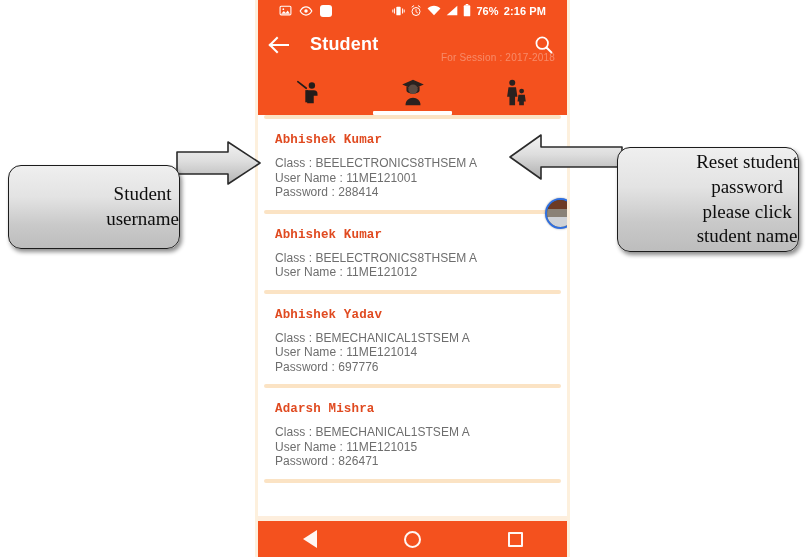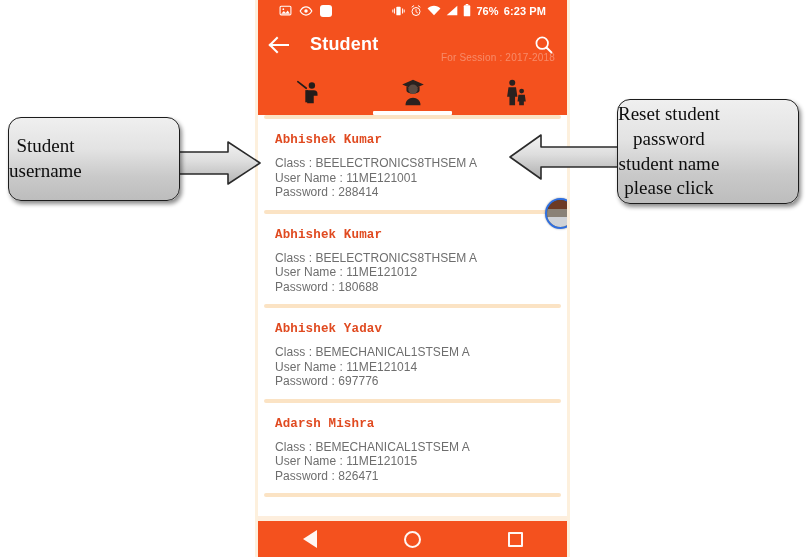--- a/index.html
+++ b/index.html
@@ -102,23 +102,23 @@
   .nav-btn { width: 42px; height: 30px; display: flex; align-items: center; justify-content: center; cursor: pointer; }
   .nav-tri { width: 0; height: 0; border-top: 9px solid transparent; border-bottom: 9px solid transparent; border-right: 14px solid rgba(255,255,255,.95); }
   .nav-cir { width: 17px; height: 17px; border: 2px solid rgba(255,255,255,.95); border-radius: 50%; }
   .nav-sq  { width: 15px; height: 15px; border: 2px solid rgba(255,255,255,.95); border-radius: 1px; }
 
   
   .callout {
     position: absolute; border: 1.6px solid #1c1c1c; border-radius: 13px;
     background: linear-gradient(to bottom, #efefef 0%, #e3e3e3 38%, #c9c9c9 72%, #bdbdbd 100%);
     box-shadow: 2px 3px 4px rgba(0,0,0,.45);
-    display: flex; align-items: center; justify-content: flex-start;
+    display: flex; align-items: center; justify-content: flex-end;
     font-family: "Liberation Serif", serif; color: #0d0d0d;
-    text-align: center; z-index: 10;
+    text-align: center; z-index: 10; margin-top: 48px;
   }
   .callout span { display: block; line-height: 1.30; }
   #callout-left  { left: 8px;  top: 117px; width: 172px; height: 84px; font-size: 19px; }
   #callout-right { left: 617px; top: 99px; width: 182px; height: 105px; font-size: 19px; }
 
   .arrow-svg { position: absolute; z-index: 9; }
   #arrow-left-to-phone { left: 176px; top: 139px; }
   #arrow-right-to-phone { left: 508px; top: 130px; }
 </style>
 </head>
@@ -169,21 +169,21 @@
               <path d="M17 1v14H1z" fill="#fff"></path>
             </svg>
         </span>
         <span class="sb-ico">
           <svg width="8" height="13" viewBox="0 0 12 20">
               <rect x="4" y="0" width="4" height="2" fill="#fff"></rect>
               <rect x="1" y="2" width="10" height="17" rx="1.4" fill="#fff"></rect>
             </svg>
         </span>
         <span class="sb-text">76%</span>
-        <span class="sb-text">6:23 PM</span>
+        <span class="sb-text">2:16 PM</span>
       </div>
     </div>
 
     <div class="appbar">
       <div class="back-arrow"></div>
       <div class="appbar-title">Student</div>
       <div class="appbar-session">For Session : 2017-2018</div>
       <div class="search-ico">
         <svg width="21" height="21" viewBox="0 0 24 24">
             <circle cx="10.5" cy="10.5" r="6.6" fill="none" stroke="#fff" stroke-width="2"></circle>
@@ -228,21 +228,20 @@
         <div class="row-line">Class : BEELECTRONICS8THSEM A</div>
         <div class="row-line">User Name : 11ME121001</div>
         <div class="row-line">Password : 288414</div>
       </div>
 
       <div class="divider"></div>
       <div class="row">
         <div class="row-name">Abhishek Kumar</div>
         <div class="row-line">Class : BEELECTRONICS8THSEM A</div>
         <div class="row-line">User Name : 11ME121012</div>
-        <div class="row-line">Password : 180688</div>
       </div>
 
       <div class="divider"></div>
       <div class="row">
         <div class="row-name">Abhishek Yadav</div>
         <div class="row-line">Class : BEMECHANICAL1STSEM A</div>
         <div class="row-line">User Name : 11ME121014</div>
         <div class="row-line">Password : 697776</div>
       </div>
 
@@ -302,18 +301,18 @@
     <div>
       <span>Student</span>
       <span>username</span>
     </div>
   </div>
 
   <div class="callout" id="callout-right">
     <div>
       <span>Reset student</span>
       <span>password</span>
+      <span>please click</span>
       <span>student name</span>
-      <span>please click</span>
     </div>
   </div>
 
 </div>
 
 </body></html>

